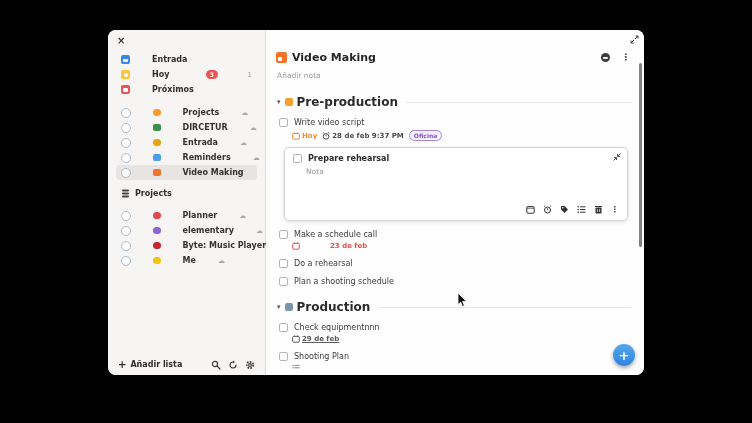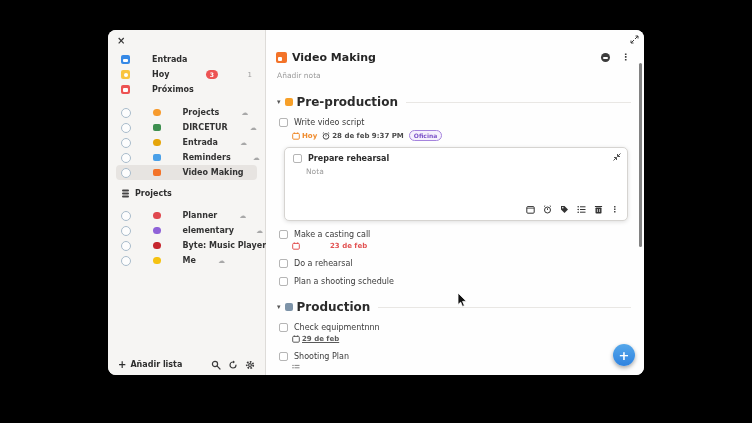--- a/index.html
+++ b/index.html
@@ -333,21 +333,21 @@
             <line x1="3.4" y1="4" x2="3.4" y2="7" stroke="#fff" stroke-width="0.7"></line>
             <line x1="5.6" y1="4" x2="5.6" y2="7" stroke="#fff" stroke-width="0.7"></line>
           </svg>
         </span>
         <span class="kebab">⋮</span>
       </div>
     </div>
 
     <div class="task">
       <span class="chk"></span>
-      <span class="ttitle">Make a casting call</span>
+      <span class="ttitle">Make a schedule call</span>
     </div>
     <div class="meta">
       <span class="grp">
         <svg class="ic" width="8" height="8" viewBox="0 0 8 8">
           <rect x="0.7" y="1.4" width="6.6" height="5.8" rx="1" fill="none" stroke="#e25252" stroke-width="1"></rect>
           <line x1="2.3" y1="0.4" x2="2.3" y2="2" stroke="#e25252" stroke-width="1"></line>
           <line x1="5.7" y1="0.4" x2="5.7" y2="2" stroke="#e25252" stroke-width="1"></line>
         </svg>
         <span class="due-red">23 de feb</span>
       </span>

